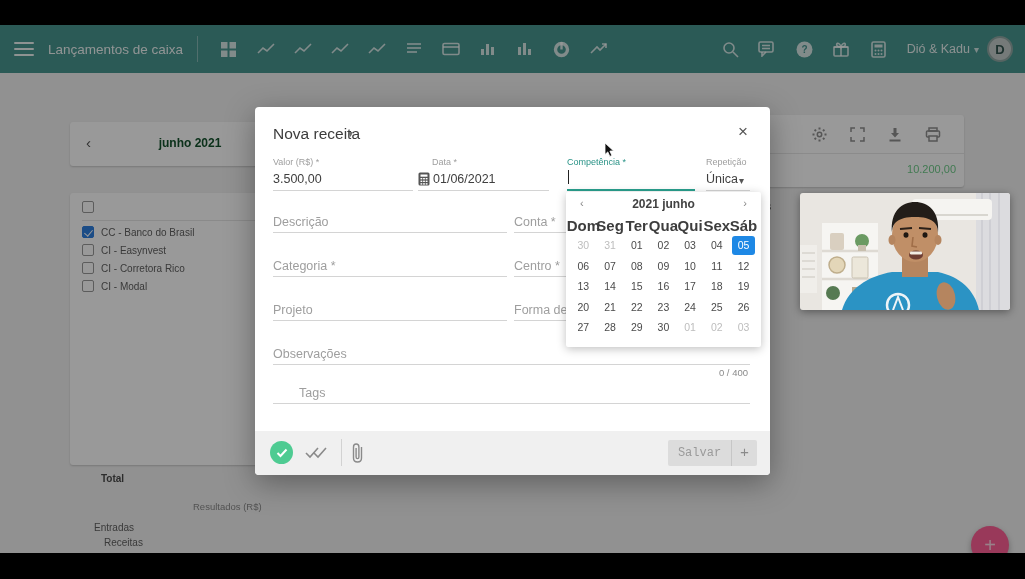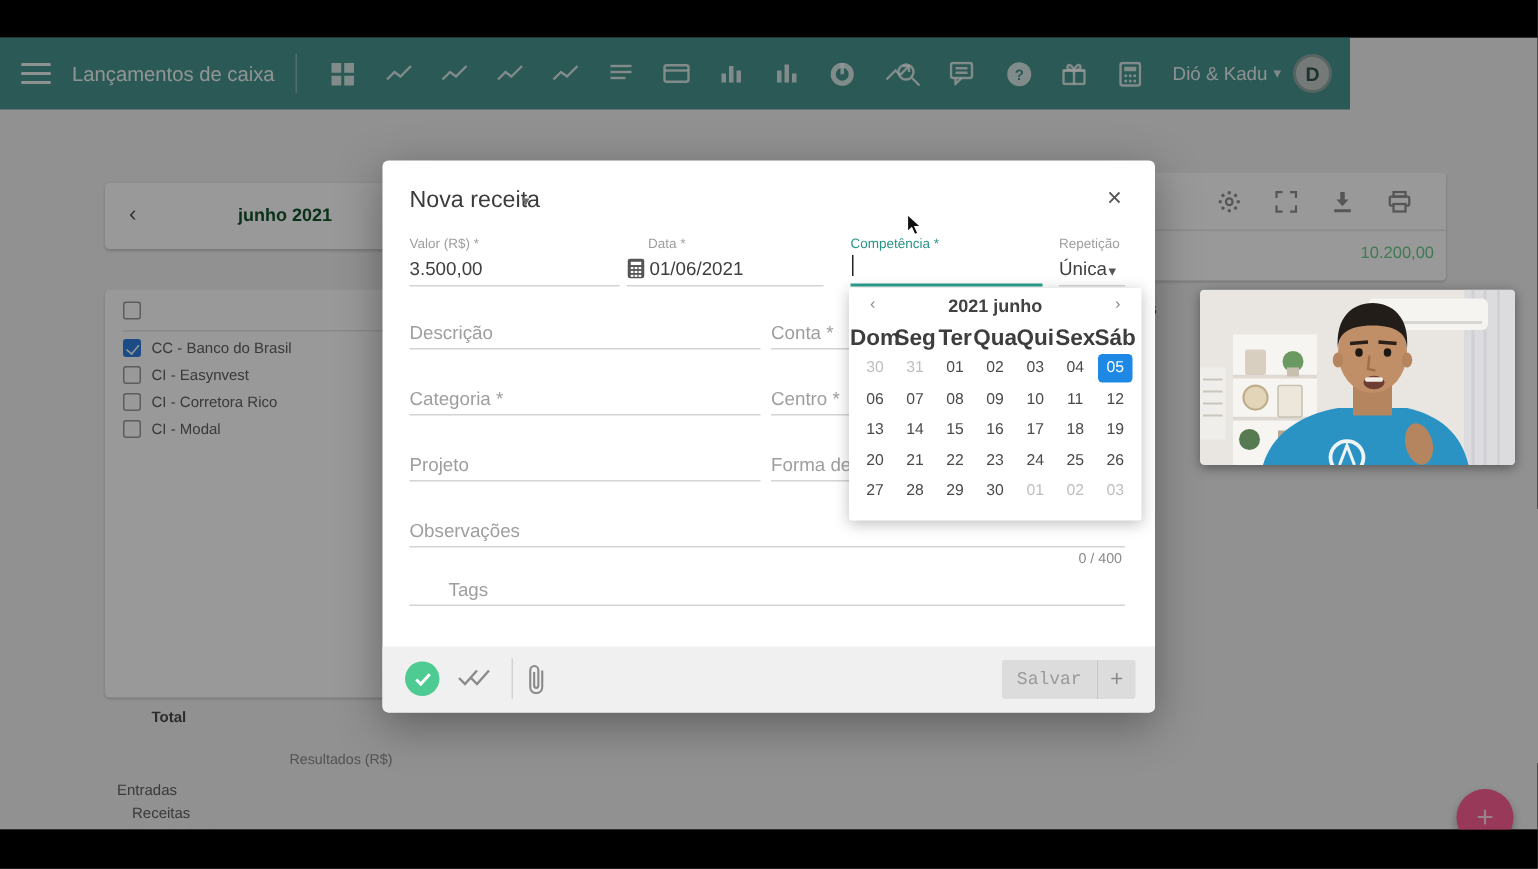--- a/index.html
+++ b/index.html
@@ -8,21 +8,21 @@
   .abs { position:absolute; }
 
   
   .bar-top { left:0; top:0; width:1025px; height:25px; background:#000; z-index:60; }
   .bar-bottom { left:0; top:553px; width:1025px; height:26px; background:#000; z-index:60; }
 
   
   .app { left:0; top:25px; width:1025px; height:528px; background:#f2f2f2; z-index:1; }
 
   
-  .topbar { position:absolute; left:0; top:0; width:900px; height:48px; background:#489690; display:flex; align-items:center; }
+  .topbar { position:absolute; left:0; top:0; width:1025px; height:48px; background:#489690; display:flex; align-items:center; }
   .tb-ham { width:20px; height:14px; margin-left:14px; display:flex; flex-direction:column; justify-content:space-between; cursor:pointer; }
   .tb-ham span { display:block; height:2px; background:rgba(255,255,255,.9); border-radius:1px; }
   .tb-title { color:rgba(255,255,255,.92); font-size:13.5px; margin-left:14px; white-space:nowrap; }
   .tb-divider { width:1px; height:26px; background:rgba(255,255,255,.35); margin:0 12px 0 14px; }
   .tb-ic { width:37px; height:48px; display:flex; align-items:center; justify-content:center; cursor:pointer; }
   .tb-ic svg { stroke:rgba(255,255,255,.78); fill:none; stroke-width:1.6; }
   .tb-ic svg .f { fill:rgba(255,255,255,.78); stroke:none; }
   .tb-right { position:absolute; right:12px; top:0; height:48px; display:flex; align-items:center; }
   .tb-user { color:rgba(255,255,255,.88); font-size:12.5px; margin:0 4px 0 10px; cursor:pointer; }
   .tb-caret { color:rgba(255,255,255,.75); font-size:10px; margin-right:8px; cursor:pointer; }
@@ -37,21 +37,21 @@
   .selall-row { position:absolute; left:12px; top:8px; right:10px; height:20px; border-bottom:1px solid #e6e6e6; }
   .cbx { width:12px; height:12px; border-radius:2px; display:inline-block; vertical-align:middle; cursor:pointer; position:relative; }
   .cbx.off { background:#fff; border:1.5px solid #9a9a9a; }
   .cbx.on { background:#2d7fe0; border:1.5px solid #2d7fe0; }
   .cbx.on::after { content:""; position:absolute; left:2.5px; top:0.5px; width:4px; height:7px; border:solid #fff; border-width:0 1.8px 1.8px 0; transform:rotate(40deg); }
   .acc-list { position:absolute; left:12px; top:30px; right:4px; }
   .acc-row { height:18px; display:flex; align-items:center; gap:7px; }
   .acc-row span { white-space:nowrap; }
   .total-row { position:absolute; left:31px; top:280px; font-weight:bold; color:#4a4a4a; }
   .res-header { position:absolute; left:123px; top:308px; font-size:9.5px; color:#8a8a8a; }
-  .res-list { position:absolute; left:8px; top:327px; right:4px; }
+  .res-list { position:absolute; left:24px; top:327px; right:4px; }
   .res-row { height:15px; display:flex; align-items:center; }
   .res-row.ind { padding-left:10px; }
 
   
   .card3 { left:386px; top:90px; width:578px; height:72px; }
   .mc-icons { position:absolute; right:12px; top:0; height:38px; display:flex; align-items:center; }
   .mc-ic { width:38px; height:38px; display:flex; align-items:center; justify-content:center; cursor:pointer; }
   .mc-ic svg { stroke:#8f8f8f; fill:none; stroke-width:1.5; }
   .mc-ic svg .f { fill:#8f8f8f; stroke:none; }
   .mc-sep { position:absolute; left:0; right:0; top:38px; height:1px; background:#e8e8e8; }

